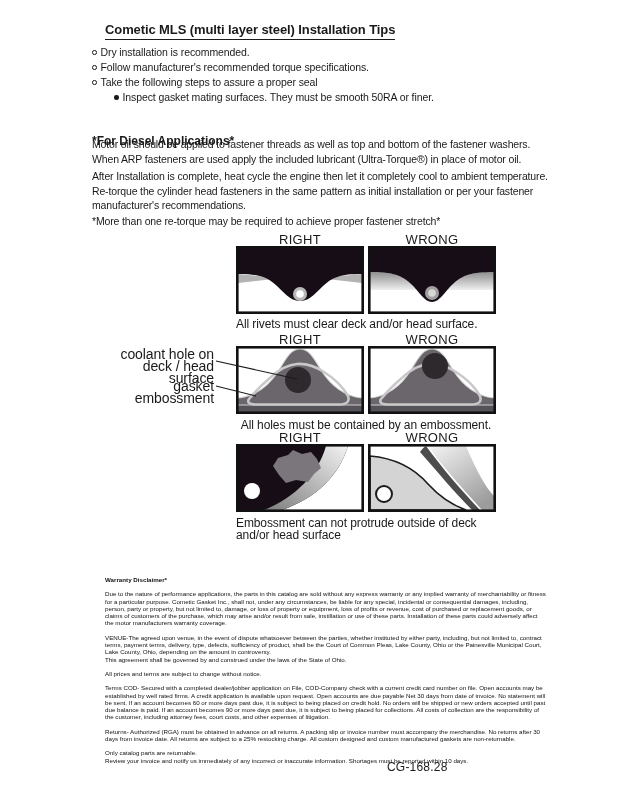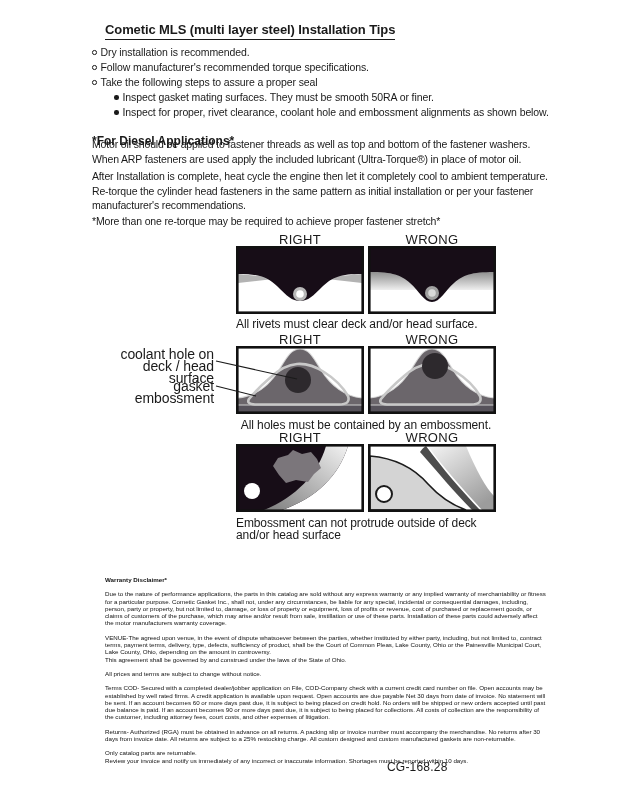--- a/index.html
+++ b/index.html
@@ -63,24 +63,20 @@
       <span>Follow manufacturer's recommended torque specifications.</span>
     </div>
     <div class="bullet-row">
       <span class="ring"></span>
       <span>Take the following steps to assure a proper seal</span>
     </div>
     <div class="bullet-row sub">
       <span class="dot"></span>
       <span>Inspect gasket mating surfaces.  They must be smooth 50RA or finer.</span>
     </div>
-    <div class="bullet-row sub">
-      <span class="dot"></span>
-      <span>Inspect for proper, rivet clearance, coolant hole and embossment alignments as shown below.</span>
-    </div>
   </div>
 
   <div class="abs diesel-heading">*For Diesel Applications*</div>
   <div class="abs body-para p1">Motor oil should be applied to fastener threads as well as top and bottom of the fastener washers. When ARP fasteners are used apply the included lubricant (Ultra-Torque®) in place of motor oil.</div>
   <div class="abs body-para p2">After Installation is complete, heat cycle the engine then let it completely cool to ambient temperature. Re-torque the cylinder head fasteners in the same pattern as initial installation or per your fastener manufacturer's recommendations.</div>
   <div class="abs body-para p3">*More than one re-torque may be required to achieve proper fastener stretch*</div>
 
   <div class="abs diagrams">
 
     <div class="dg-head" style="left:236px; top:2px;">RIGHT</div>

